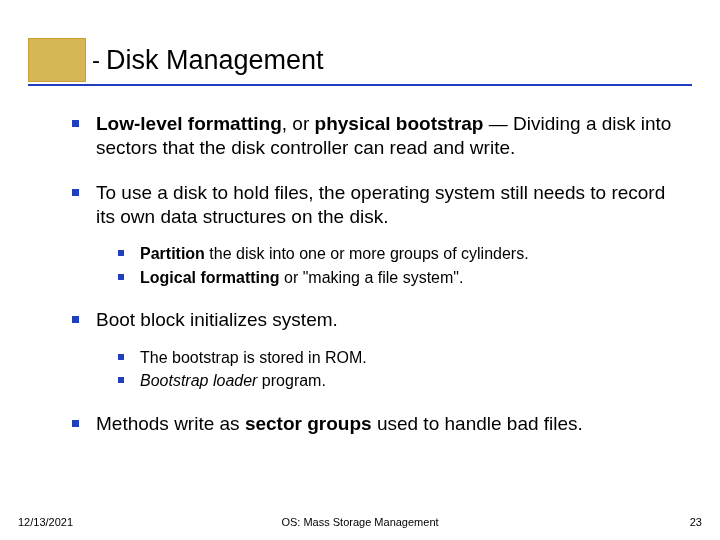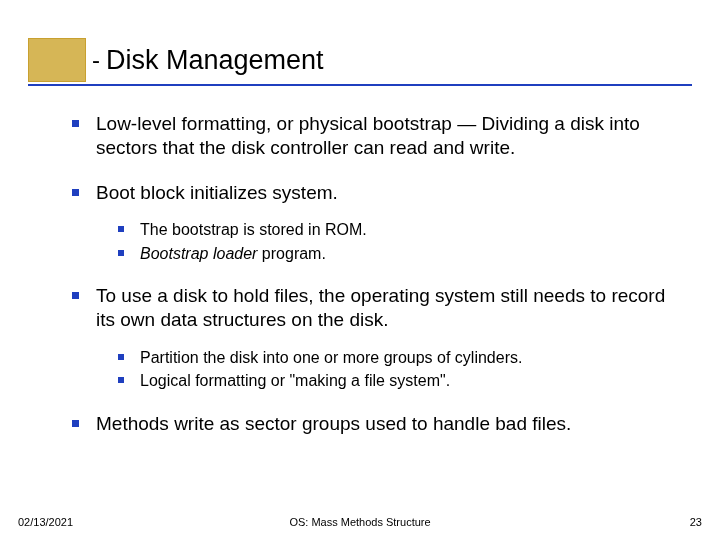--- a/index.html
+++ b/index.html
@@ -13,21 +13,21 @@
   .content { position: absolute; top: 112px; left: 68px; width: 610px; }
   ul.level1 { list-style: none; }
   ul.level1 > li { position: relative; padding-left: 28px; margin-bottom: 20px; font-size: 19px; line-height: 1.28; }
   ul.level1 > li::before { content: ""; position: absolute; left: 4px; top: 8px; width: 7px; height: 7px; background: #1f3fbf; }
   ul.level2 { list-style: none; margin-top: 14px; margin-bottom: 2px; }
   ul.level2 > li { position: relative; padding-left: 26px; margin-bottom: 2px; font-size: 16px; line-height: 1.35; margin-left: 18px; }
   ul.level2 > li::before { content: ""; position: absolute; left: 4px; top: 7px; width: 6px; height: 6px; background: #1f3fbf; }
   .footer-date { position: absolute; bottom: 12px; left: 18px; font-size: 11px; }
   .footer-center { position: absolute; bottom: 12px; left: 0; width: 720px; text-align: center; font-size: 11px; }
   .footer-num { position: absolute; bottom: 12px; right: 18px; font-size: 11px; text-align: center; }
-  b { font-weight: normal; }
+  b { font-weight: bold; }
   i { font-style: italic; }
 </style>
 </head>
 <body>
 <div class="slide">
 
   <div class="title-block">
     <div class="gold-box"></div>
     <span class="dash">-</span>
     <span class="title-text">Disk Management</span>
@@ -35,46 +35,46 @@
   <div class="blue-line"></div>
 
   <div class="content">
     <ul class="level1">
 
       <li>
         <b>Low-level formatting</b><span>, or </span><b>physical bootstrap</b><span> — Dividing a disk into sectors that the disk controller can read and write.</span>
       </li>
 
       <li>
+        <span>To use a disk to hold files, the operating system still needs to record its own data structures on the disk.</span>
+        <ul class="level2">
+          <li>
+            <b>Partition</b><span> the disk into one or more groups of cylinders.</span>
+          </li>
+          <li>
+            <b>Logical formatting</b><span> or "making a file system".</span>
+          </li>
+        </ul>
+      </li>
+
+      <li>
         <span>Boot block initializes system.</span>
         <ul class="level2">
           <li>
             <span>The bootstrap is stored in ROM.</span>
           </li>
           <li>
             <i>Bootstrap loader</i><span> program.</span>
           </li>
         </ul>
       </li>
 
       <li>
-        <span>To use a disk to hold files, the operating system still needs to record its own data structures on the disk.</span>
-        <ul class="level2">
-          <li>
-            <b>Partition</b><span> the disk into one or more groups of cylinders.</span>
-          </li>
-          <li>
-            <b>Logical formatting</b><span> or "making a file system".</span>
-          </li>
-        </ul>
-      </li>
-
-      <li>
         <span>Methods write as </span><b>sector groups</b><span> used to handle bad files.</span>
       </li>
 
     </ul>
   </div>
 
-  <div class="footer-date">02/13/2021</div>
-  <div class="footer-center">OS: Mass Methods Structure</div>
+  <div class="footer-date">12/13/2021</div>
+  <div class="footer-center">OS: Mass Storage Management</div>
   <div class="footer-num">23</div>
 </div>
 
 </body></html>

